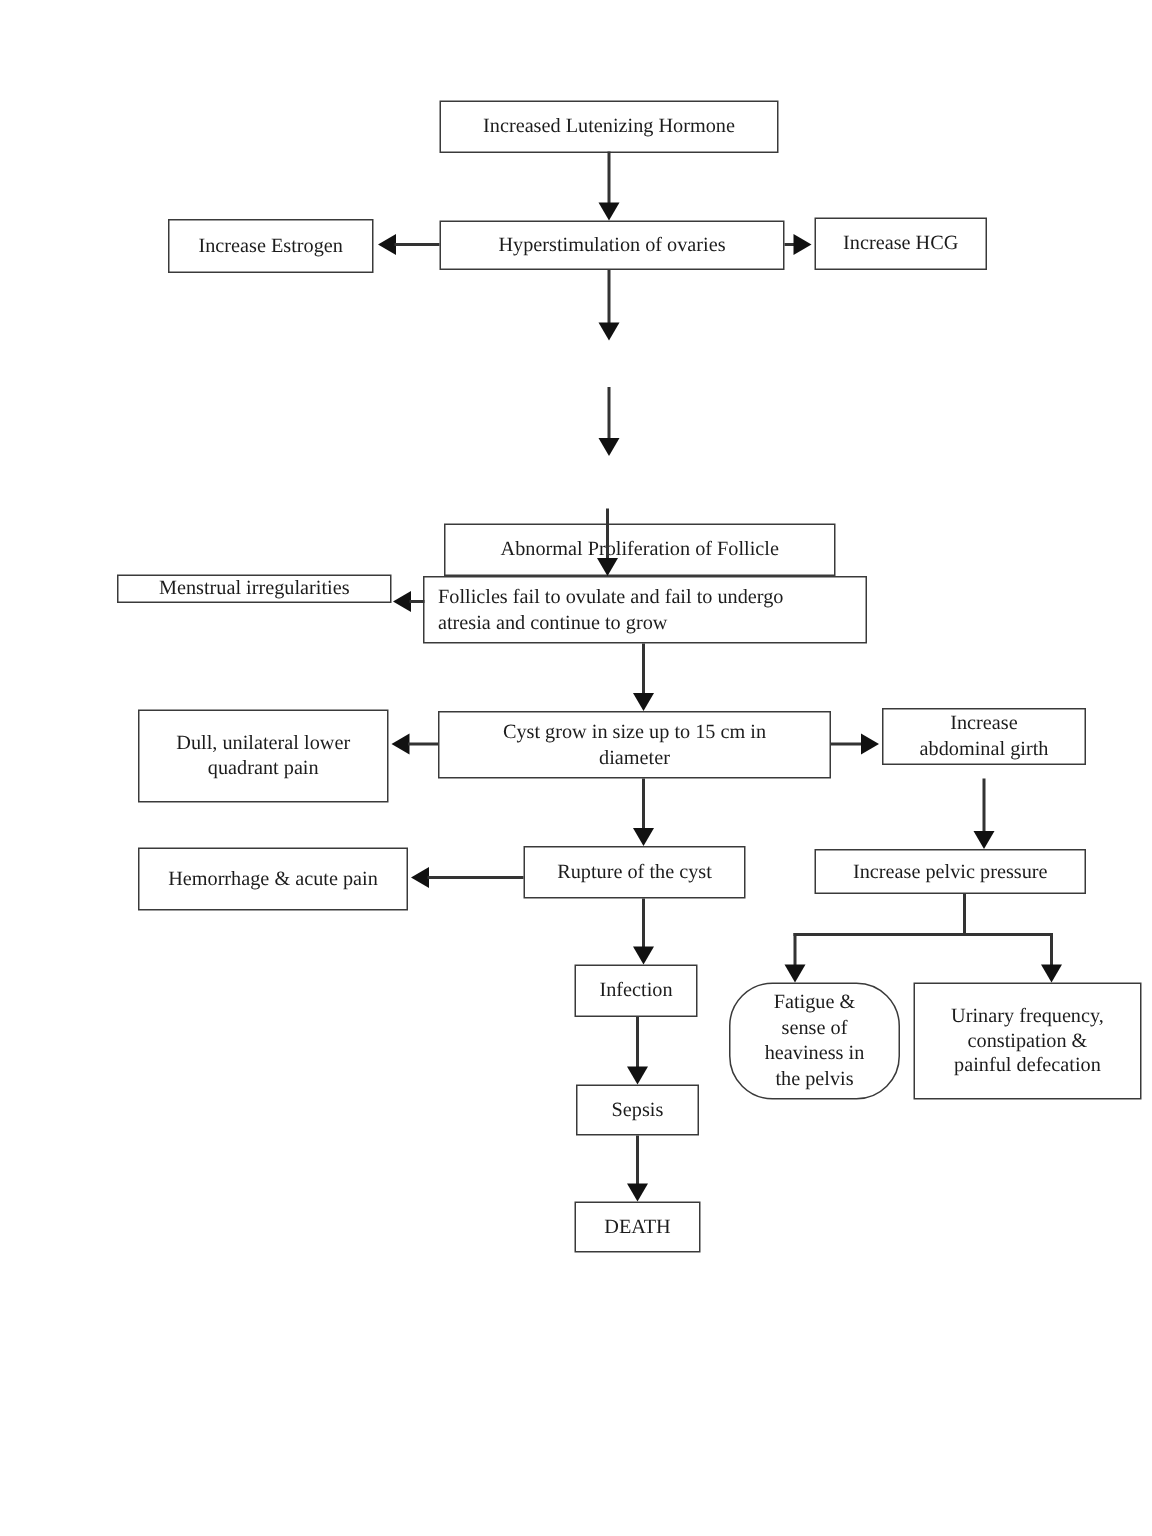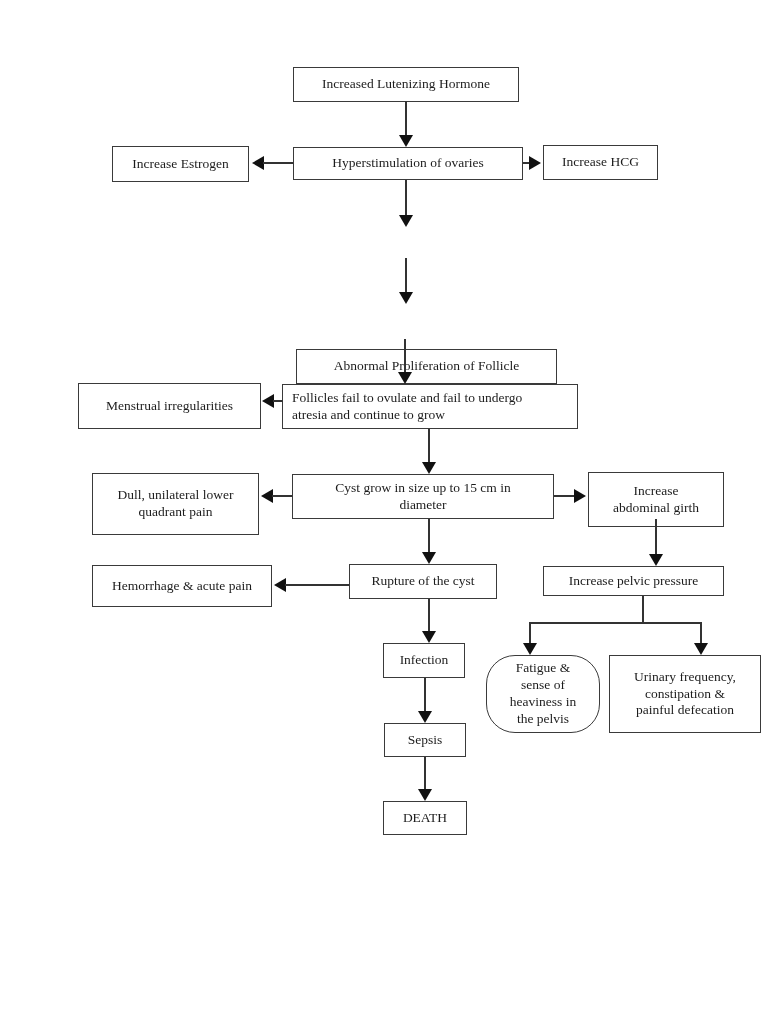--- a/index.html
+++ b/index.html
@@ -64,32 +64,32 @@
 
   <div class="node" style="left:112px; top:146px; width:137px; height:36px;"><span>Increase Estrogen</span></div>
 
   <div class="node" style="left:293px; top:147px; width:230px; height:33px;"><span>Hyperstimulation of ovaries</span></div>
 
   <div class="node" style="left:543px; top:145px; width:115px; height:35px;"><span>Increase HCG</span></div>
 
 
   <div class="node" style="left:296px; top:304px; width:261px; height:35px;margin-top:45px;"><span>Abnormal Proliferation of Follicle</span></div>
 
-  <div class="node" style="left:78px; top:383px; width:183px; height:46px;"><span>Menstrual irregularities</span></div>
+  <div class="node" style="left:78px; top:383px; width:183px; height:19px;"><span>Menstrual irregularities</span></div>
 
   <div class="node left-align" style="left:282px; top:384px; width:296px; height:45px;"><span>Follicles fail to ovulate and fail to undergo
 atresia and continue to grow</span></div>
 
   <div class="node" style="left:92px; top:473px; width:167px; height:62px;"><span>Dull, unilateral lower
 quadrant pain</span></div>
 
   <div class="node" style="left:292px; top:474px; width:262px; height:45px;"><span>Cyst grow in size up to 15 cm in
 diameter</span></div>
 
-  <div class="node" style="left:588px; top:472px; width:136px; height:55px;align-items:center;"><span>Increase
+  <div class="node" style="left:588px; top:472px; width:136px; height:38px;align-items:center;"><span>Increase
 abdominal girth</span></div>
 
   <div class="node" style="left:92px; top:565px; width:180px; height:42px;"><span>Hemorrhage &amp; acute pain</span></div>
 
   <div class="node" style="left:349px; top:564px; width:148px; height:35px;"><span>Rupture of the cyst</span></div>
 
   <div class="node" style="left:543px; top:566px; width:181px; height:30px;"><span>Increase pelvic pressure</span></div>
 
   <div class="node" style="left:383px; top:643px; width:82px; height:35px;"><span>Infection</span></div>
 

